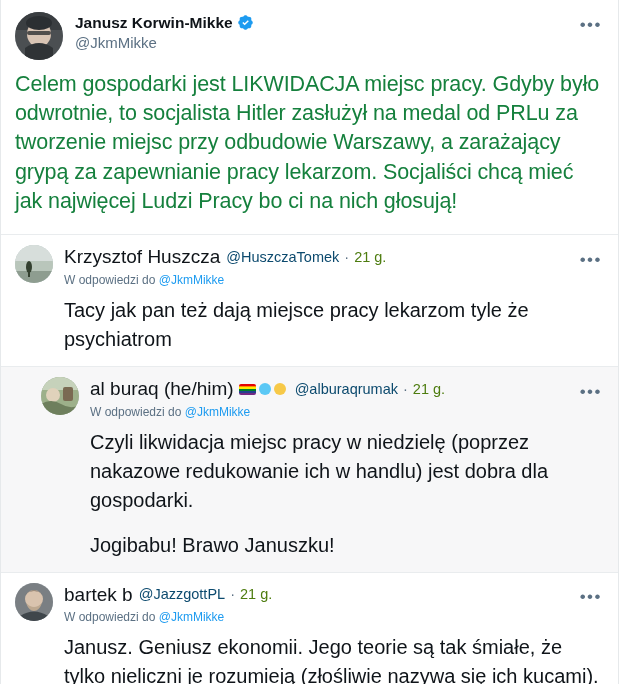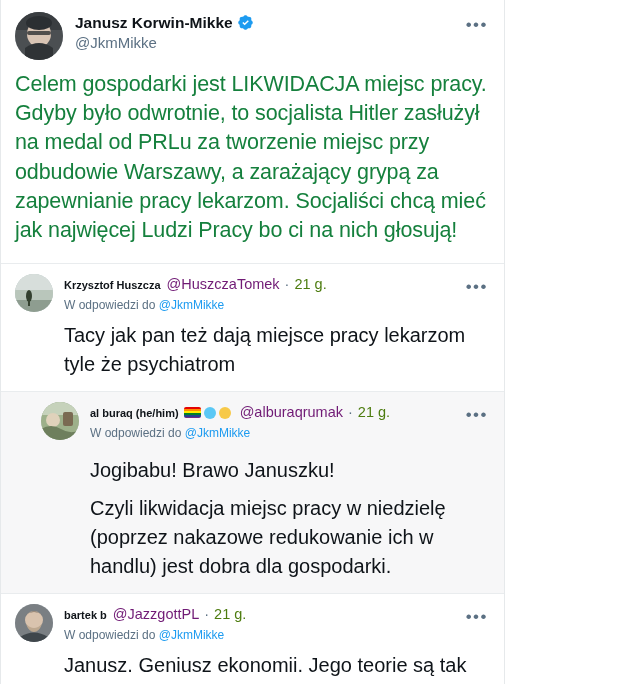--- a/index.html
+++ b/index.html
@@ -8,21 +8,21 @@
     background: #ffffff;
   }
   body {
     width: 636px;
     height: 684px;
     font-family: "Liberation Sans", sans-serif;
     color: #0f1419;
     -webkit-font-smoothing: antialiased;
   }
   .page {
-    width: 505px;
+    width: 619px;
     height: 684px;
     position: relative;
     overflow: hidden;
     background: #ffffff;
     border-left: 1px solid #e6e9eb;
     border-right: 1px solid #e6e9eb;
     box-sizing: border-box;
   }
 
   
@@ -112,22 +112,22 @@
     flex: 1 1 auto;
     min-width: 0;
   }
   .r-headline {
     display: flex;
     align-items: center;
     flex-wrap: wrap;
     line-height: 1.3;
   }
   .r-name {
-    font-weight: bold;
-    font-size: 11px;
+    font-weight: normal;
+    font-size: 19px;
     color: #0f1419;
   }
   .r-emoji {
     margin-left: 5px;
     font-size: 13px;
     letter-spacing: 1px;
     line-height: 1;
     display: inline-flex;
     align-items: center;
   }
@@ -142,21 +142,21 @@
   }
   .flag-box i { display: block; height: 1.834px; }
   .dot-emoji {
     display: inline-block;
     width: 12px; height: 12px;
     border-radius: 50%;
     vertical-align: middle;
     margin-right: 3px;
   }
   .r-handle {
-    color: #701a75;
+    color: #0c4a6e;
     font-size: 14.5px;
     margin-left: 6px;
   }
   .r-sep {
     color: #5b7083;
     font-size: 14.5px;
     margin: 0 5px;
   }
   .r-time {
     color: #4d7c0f;
@@ -272,22 +272,22 @@
         </span>
         <span class="r-handle">@alburaqrumak</span>
         <span class="r-sep">·</span>
         <span class="r-time">21 g.</span>
         <span class="more-dots" style="margin-left:auto;">•••</span>
       </div>
       <div class="r-replyto">
         <span>W odpowiedzi do</span>
         <a href="#">@JkmMikke</a>
       </div>
+      <div class="r-text">Czyli likwidacja miejsc pracy w niedzielę (poprzez nakazowe redukowanie ich w handlu) jest dobra dla gospodarki.</div>
       <div class="r-text p2">Jogibabu! Brawo Januszku!</div>
-      <div class="r-text">Czyli likwidacja miejsc pracy w niedzielę (poprzez nakazowe redukowanie ich w handlu) jest dobra dla gospodarki.</div>
     </div>
   </div>
 
   <div class="reply">
     <div class="r-avatar">
       <svg width="38" height="38" viewBox="0 0 38 38">
         <rect width="38" height="38" fill="#7a7f83"></rect>
         <circle cx="19" cy="16" r="9" fill="#d9c3ae"></circle>
         <path d="M10 12 q9 -9 18 0 q-4 -4 -9 -4 q-5 0 -9 4z" fill="#5d5145"></path>
         <path d="M11 20 q8 8 16 0 q-3 8 -8 8 q-5 0 -8 -8z" fill="#bda890"></path>

